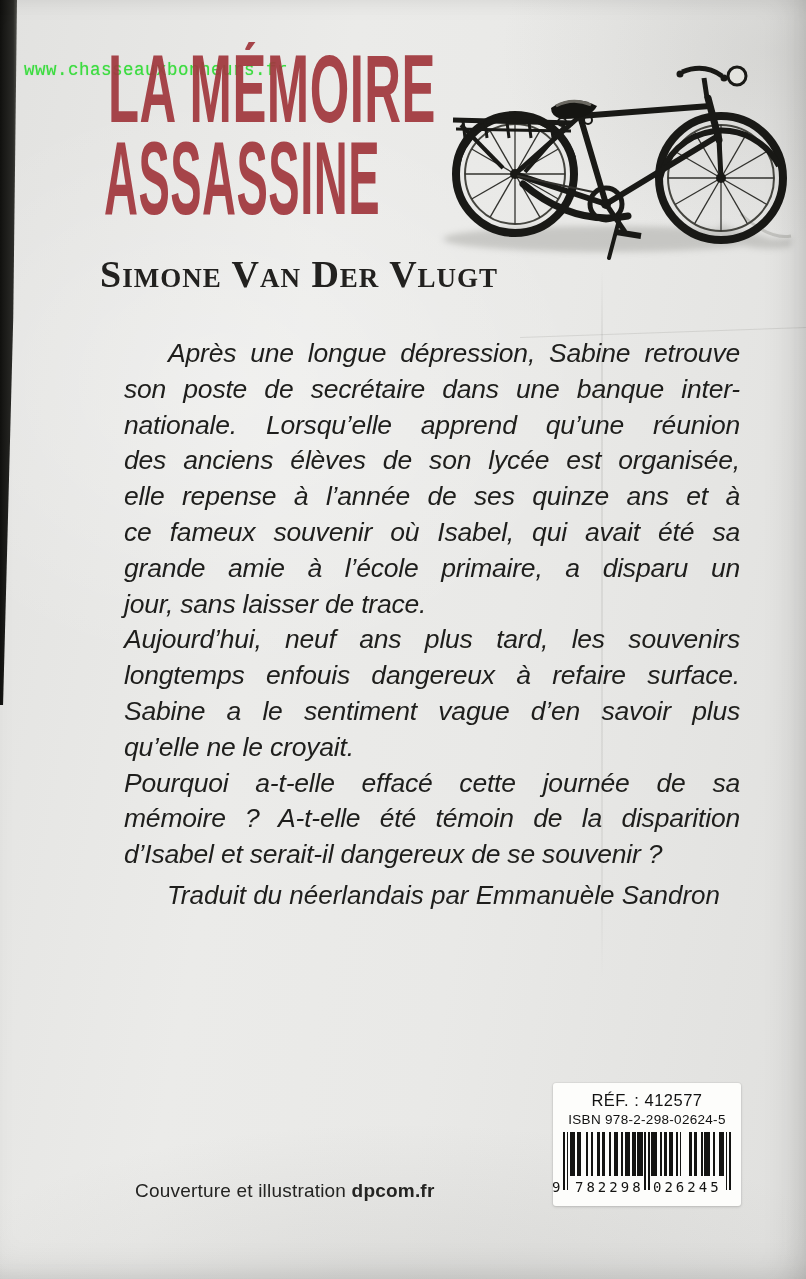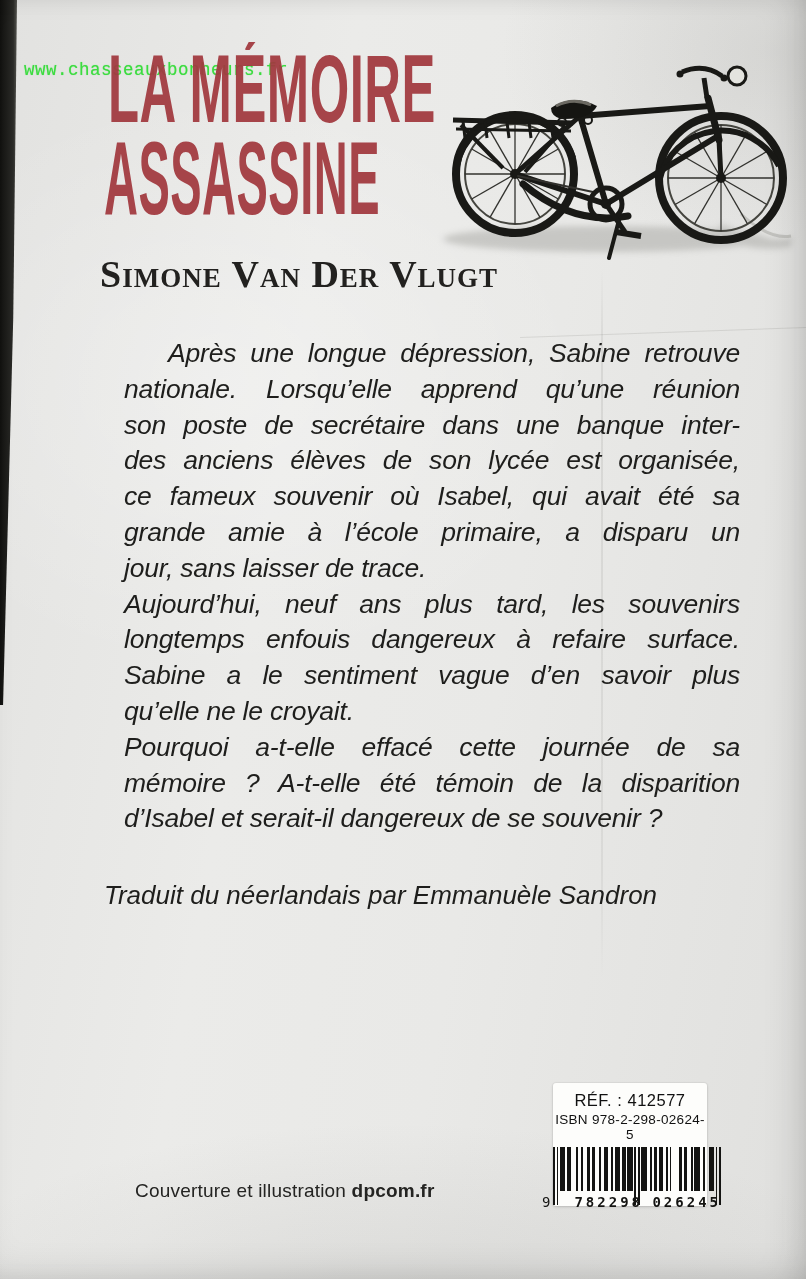--- a/index.html
+++ b/index.html
@@ -51,48 +51,48 @@
   .synopsis{
     position:absolute;left:104px;top:336px;width:616px;
     font-style:italic;font-size:26.5px;line-height:35.8px;
     color:#1e1e1c;letter-spacing:-0.2px;margin-left:20px;
   }
   .synopsis .line{text-align:justify;text-align-last:justify;white-space:normal;}
   .synopsis .line.last{text-align-last:left;}
   .synopsis .line.indent{text-indent:44px;}
   .translator{
     position:absolute;left:104px;top:880px;width:616px;
-    font-style:italic;font-size:26px;color:#1e1e1c;text-align:left;
+    font-style:italic;font-size:26px;color:#1e1e1c;text-align:right;
   }
   .credit{
     position:absolute;left:135px;top:1180px;
     font-size:19px;color:#242422;letter-spacing:0.2px;
   }
   .credit .brand{font-weight:700;}
   .barcode-label{
-    position:absolute;left:553px;top:1083px;width:154px;height:123px;
+    position:absolute;left:553px;top:1083px;width:188px;height:123px;
     background:#fdfdfb;border-radius:3px;
     box-shadow:0 1px 3px rgba(0,0,0,0.15), 0 0 0 1px rgba(0,0,0,0.03);
     text-align:center;
   }
   .ref{margin-top:8px;font-size:16.5px;color:#111;letter-spacing:0.5px;}
   .isbn{margin-top:2px;font-size:13.5px;color:#111;letter-spacing:0.3px;}
   .bars-wrap{position:relative;width:168px;height:62px;margin:5px auto 0 auto;}
   .bars{position:absolute;left:0;top:0;width:100%;height:62px;
     display:grid;grid-template-columns:repeat(95,1fr);align-items:start;}
   .bc{height:44px;}
   .bc.on{background:#141412;}
   .bc.tall{height:58px;}
   .bc-digits{
     position:absolute;left:0;bottom:-1px;width:100%;height:16px;
     display:flex;align-items:flex-end;
     font-family:"DejaVu Sans Mono",monospace;font-size:14px;color:#141412;
   }
   .bc-digits .lead{width:12px;text-align:left;transform:translateX(-11px);}
-  .bc-digits .grp{flex:1;text-align:right;letter-spacing:3px;font-weight:bold;}
+  .bc-digits .grp{flex:1;text-align:left;letter-spacing:3px;}
   .bike-svg{position:absolute;left:423px;top:26px;}
 </style>
 </head>
 <body>
 
 <div id="photo">
 
   <div class="spine-shadow"></div>
   <div class="crease-v"></div>
   <div class="crease-d"></div>
@@ -205,23 +205,24 @@
     <g>
       <circle cx="314" cy="50" r="9" fill="#e4e4df" stroke="#191916" stroke-width="3"></circle>
     </g>
   </svg>
 
   <div class="author">Simone Van Der Vlugt</div>
 
   <div class="synopsis">
       <div>
         <div class="line indent">Après une longue dépression, Sabine retrouve</div>
+        <div class="line">son poste de secrétaire dans une banque inter-</div>
         <div class="line">nationale. Lorsqu’elle apprend qu’une réunion</div>
-        <div class="line">son poste de secrétaire dans une banque inter-</div>
         <div class="line">des anciens élèves de son lycée est organisée,</div>
+        <div class="line">elle repense à l’année de ses quinze ans et à</div>
         <div class="line">ce fameux souvenir où Isabel, qui avait été sa</div>
         <div class="line">grande amie à l’école primaire, a disparu un</div>
         <div class="line last">jour, sans laisser de trace.</div>
       </div>
       <div>
         <div class="line">Aujourd’hui, neuf ans plus tard, les souvenirs</div>
         <div class="line">longtemps enfouis dangereux à refaire surface.</div>
         <div class="line">Sabine a le sentiment vague d’en savoir plus</div>
         <div class="line last">qu’elle ne le croyait.</div>
       </div>

